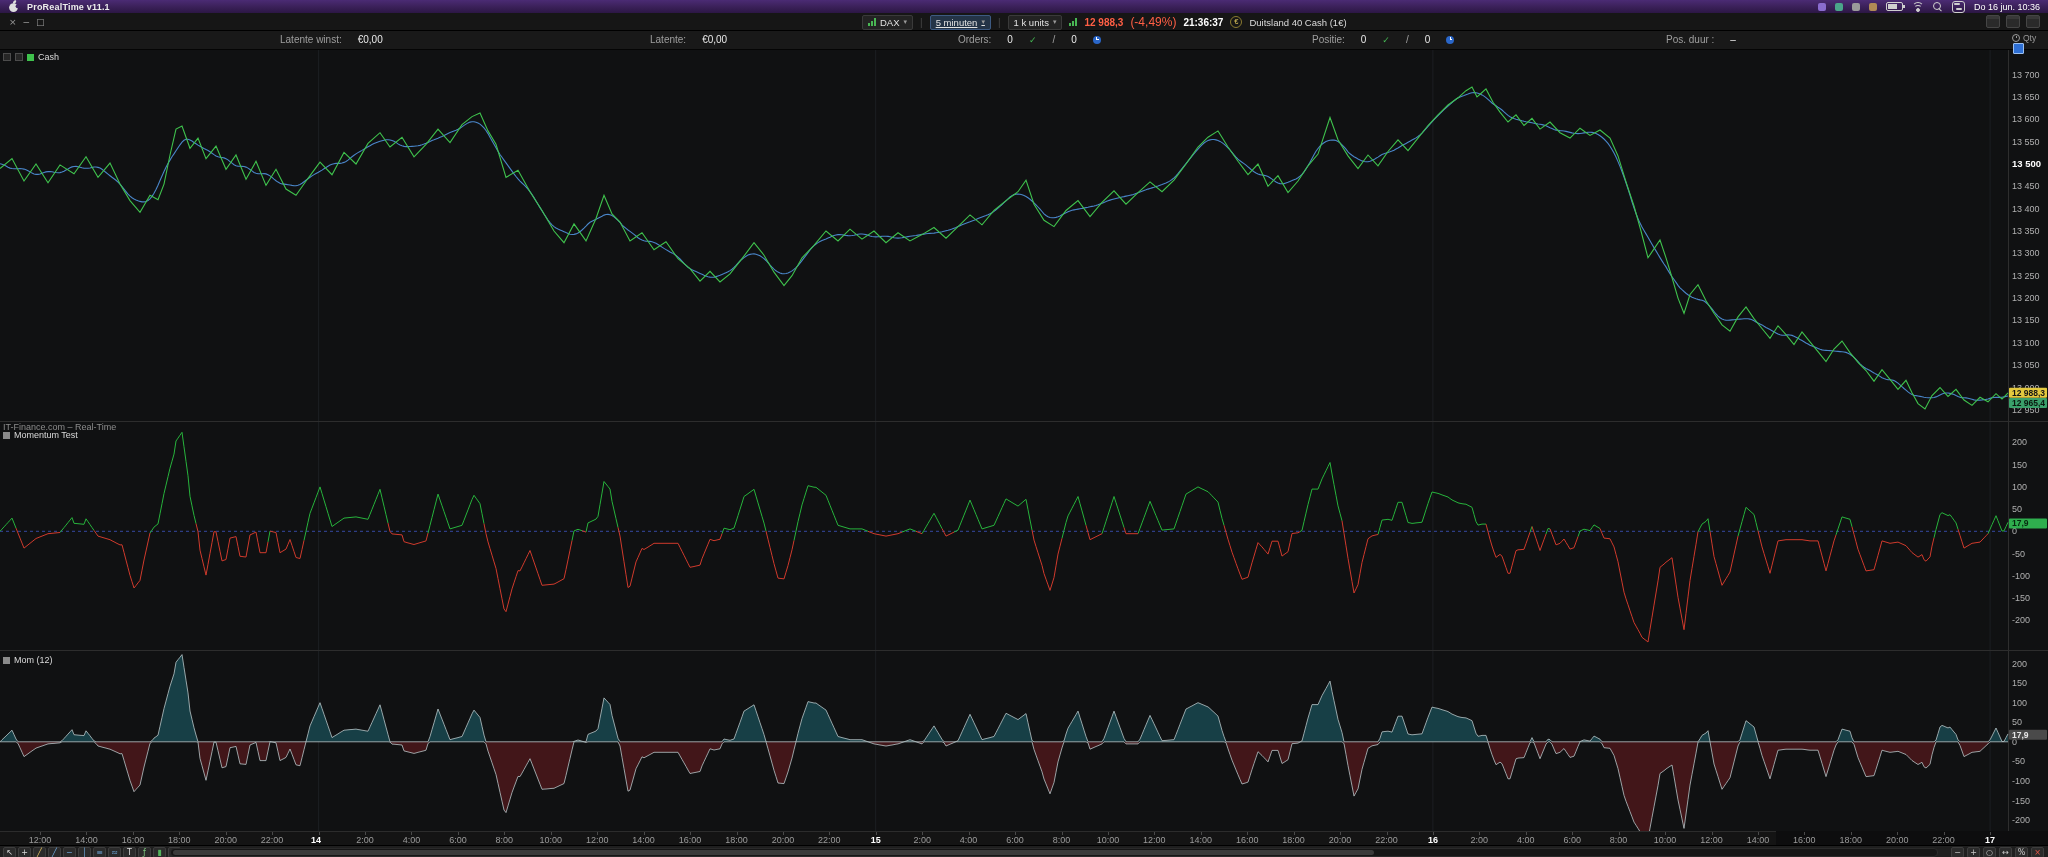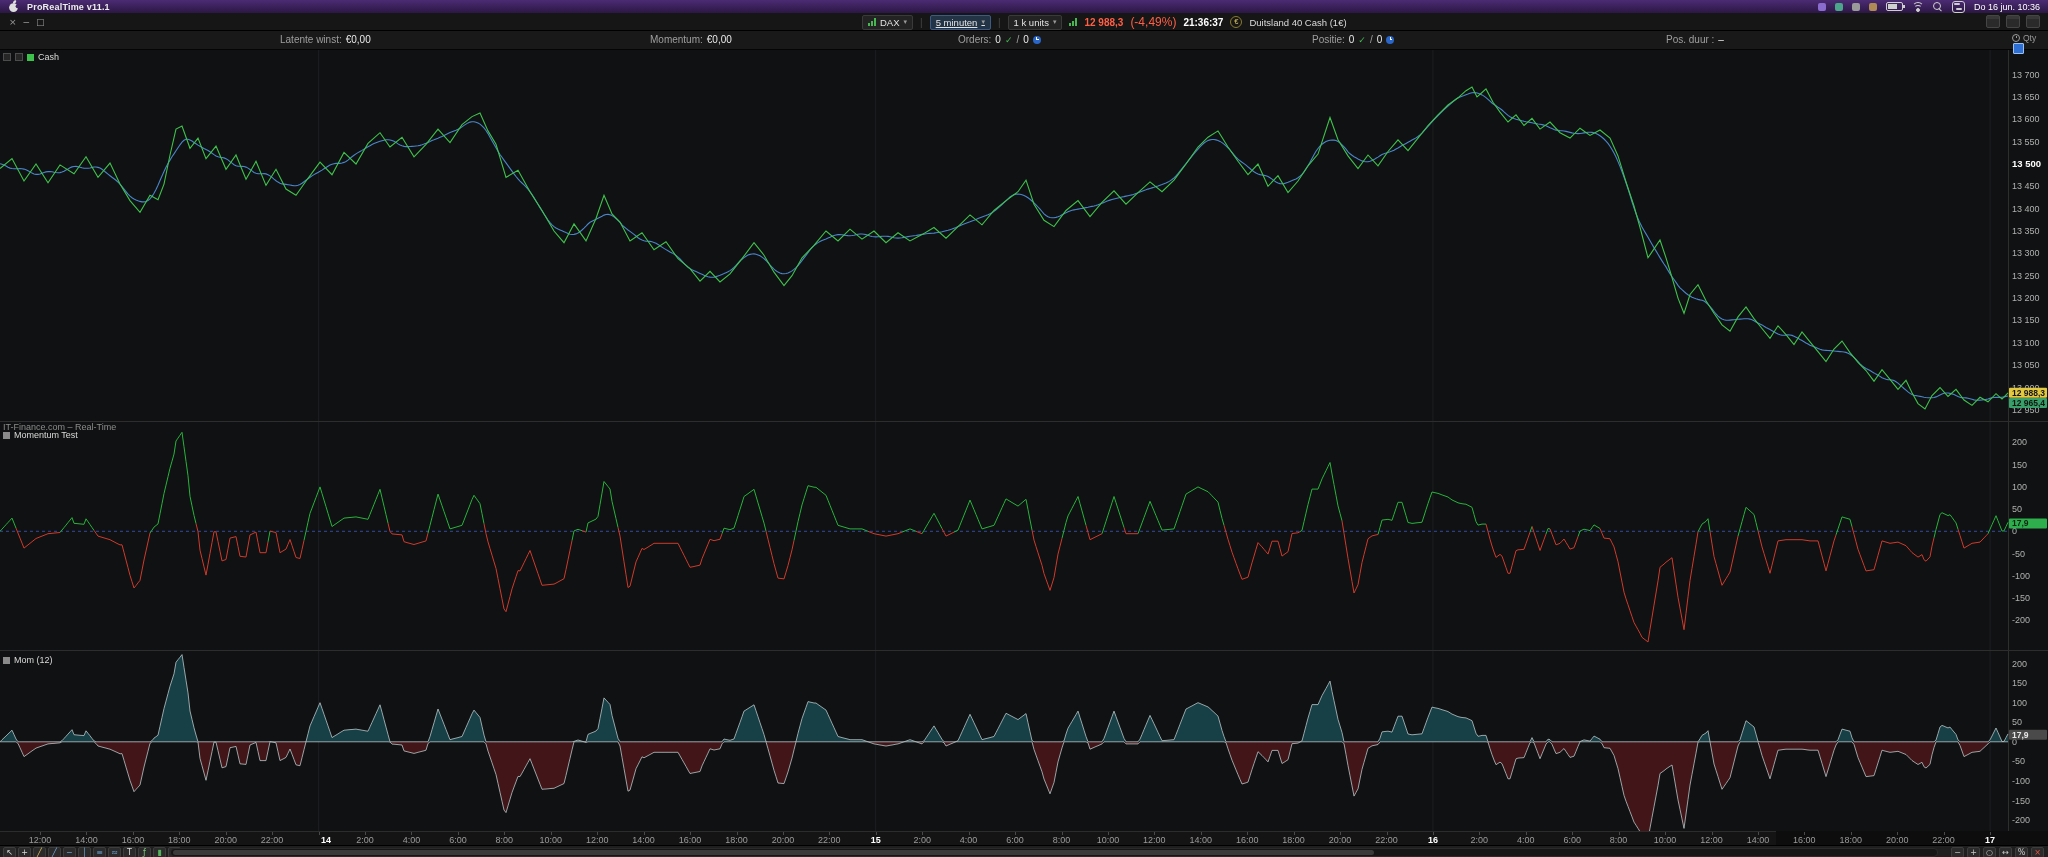--- a/index.html
+++ b/index.html
@@ -51,21 +51,21 @@
   .euro-ic{width:10px;height:10px;border:1px solid #8a7a30;border-radius:50%;color:#d8c05a;
     font-size:7.5px;line-height:9px;text-align:center;}
   .contract{color:#dcdcdc;font-size:9.5px;}
   .tb-right{margin-left:auto;display:flex;gap:6px;padding-right:8px;}
   .tico{width:12px;height:11px;background:#2a2a2a;border:1px solid #454545;border-radius:2px;
     background-image:linear-gradient(180deg,#383838 0 3px,transparent 3px);}
 
   
   .infobar{position:absolute;top:31px;left:0;width:2048px;height:19px;background:#191919;
     border-bottom:1px solid #050505;box-sizing:border-box;font-size:10px;color:#9f9f9f;}
-  .ig{position:absolute;top:3px;display:flex;align-items:center;gap:4px;white-space:nowrap;}
+  .ig{position:absolute;top:3px;display:flex;align-items:center;gap:16px;white-space:nowrap;}
   .ig .val{color:#e9e9e9;}
   .chk{color:#45b854;font-size:9px;font-family:"DejaVu Sans",sans-serif;}
   .bclk{width:8px;height:8px;border-radius:50%;background:#2a66c8;position:relative;}
   .bclk::before{content:"";position:absolute;left:3.5px;top:1.5px;width:1px;height:3px;background:#fff;}
   .bclk::after{content:"";position:absolute;left:3.5px;top:3.8px;width:2.5px;height:1px;background:#fff;}
 
   
   .chartbg{position:absolute;top:50px;left:0;width:2048px;height:781px;background:#101112;}
   svg.panel{position:absolute;left:0;display:block;}
   #svg-price{top:50px;}
@@ -179,21 +179,21 @@
       <span class="tico"></span>
     </div>
   </div>
 
   <div class="infobar">
     <div class="ig" style="left:280px">
       <span>Latente winst:</span>
       <span class="val">€0,00</span>
     </div>
     <div class="ig" style="left:650px">
-      <span>Momentum:</span>
+      <span>Latente:</span>
       <span class="val">€0,00</span>
     </div>
     <div class="ig" style="left:958px">
       <span>Orders:</span>
       <span class="val">0</span>
       <span class="chk">✓</span>
       <span>/</span>
       <span class="val">0</span>
       <span class="bclk"></span>
     </div>
@@ -338,21 +338,21 @@
       <div class="tl" style="left: 86.4px;">14:00</div>
       <div class="ttick" style="left: 132.9px;"></div>
       <div class="tl" style="left: 132.9px;">16:00</div>
       <div class="ttick" style="left: 179.3px;"></div>
       <div class="tl" style="left: 179.3px;">18:00</div>
       <div class="ttick" style="left: 225.7px;"></div>
       <div class="tl" style="left: 225.7px;">20:00</div>
       <div class="ttick" style="left: 272.1px;"></div>
       <div class="tl" style="left: 272.1px;">22:00</div>
       <div class="ttick" style="left: 318.6px;"></div>
-      <div class="tl bold" style="left: 326px;">14</div>
+      <div class="tl bold" style="left: 316px;">14</div>
       <div class="ttick" style="left: 365px;"></div>
       <div class="tl" style="left: 365px;">2:00</div>
       <div class="ttick" style="left: 411.4px;"></div>
       <div class="tl" style="left: 411.4px;">4:00</div>
       <div class="ttick" style="left: 457.9px;"></div>
       <div class="tl" style="left: 457.9px;">6:00</div>
       <div class="ttick" style="left: 504.3px;"></div>
       <div class="tl" style="left: 504.3px;">8:00</div>
       <div class="ttick" style="left: 550.7px;"></div>
       <div class="tl" style="left: 550.7px;">10:00</div>

